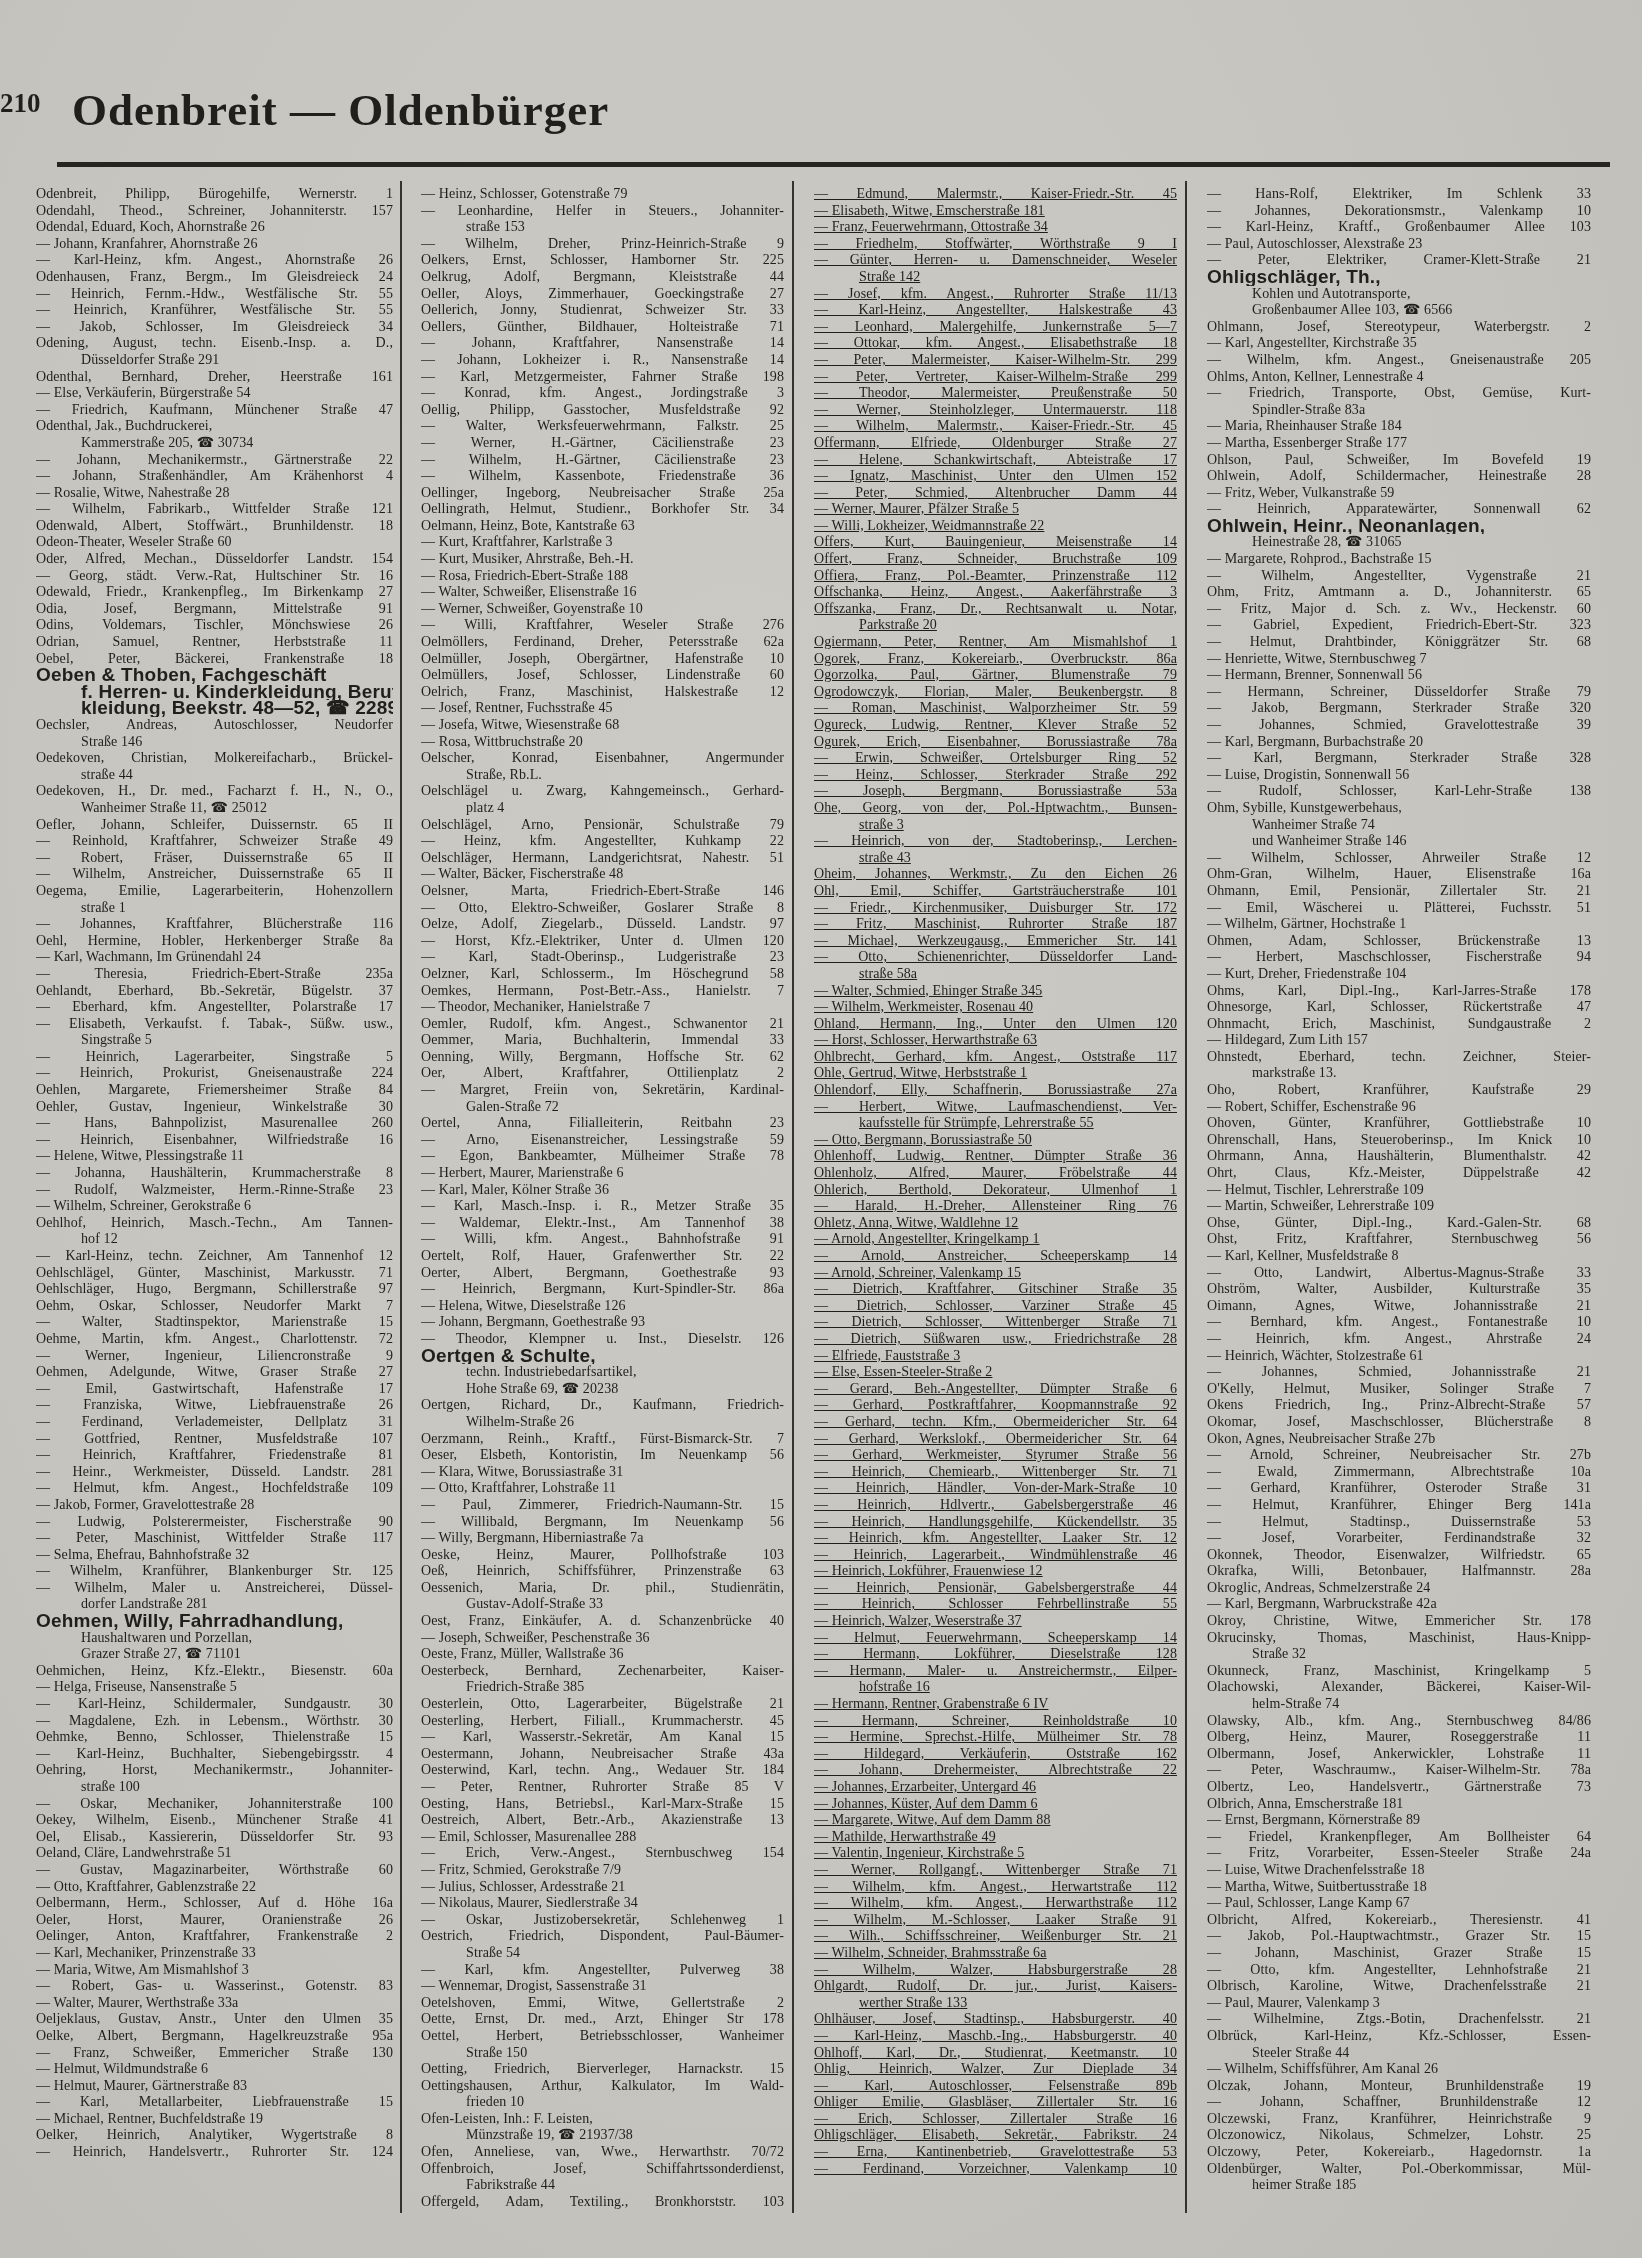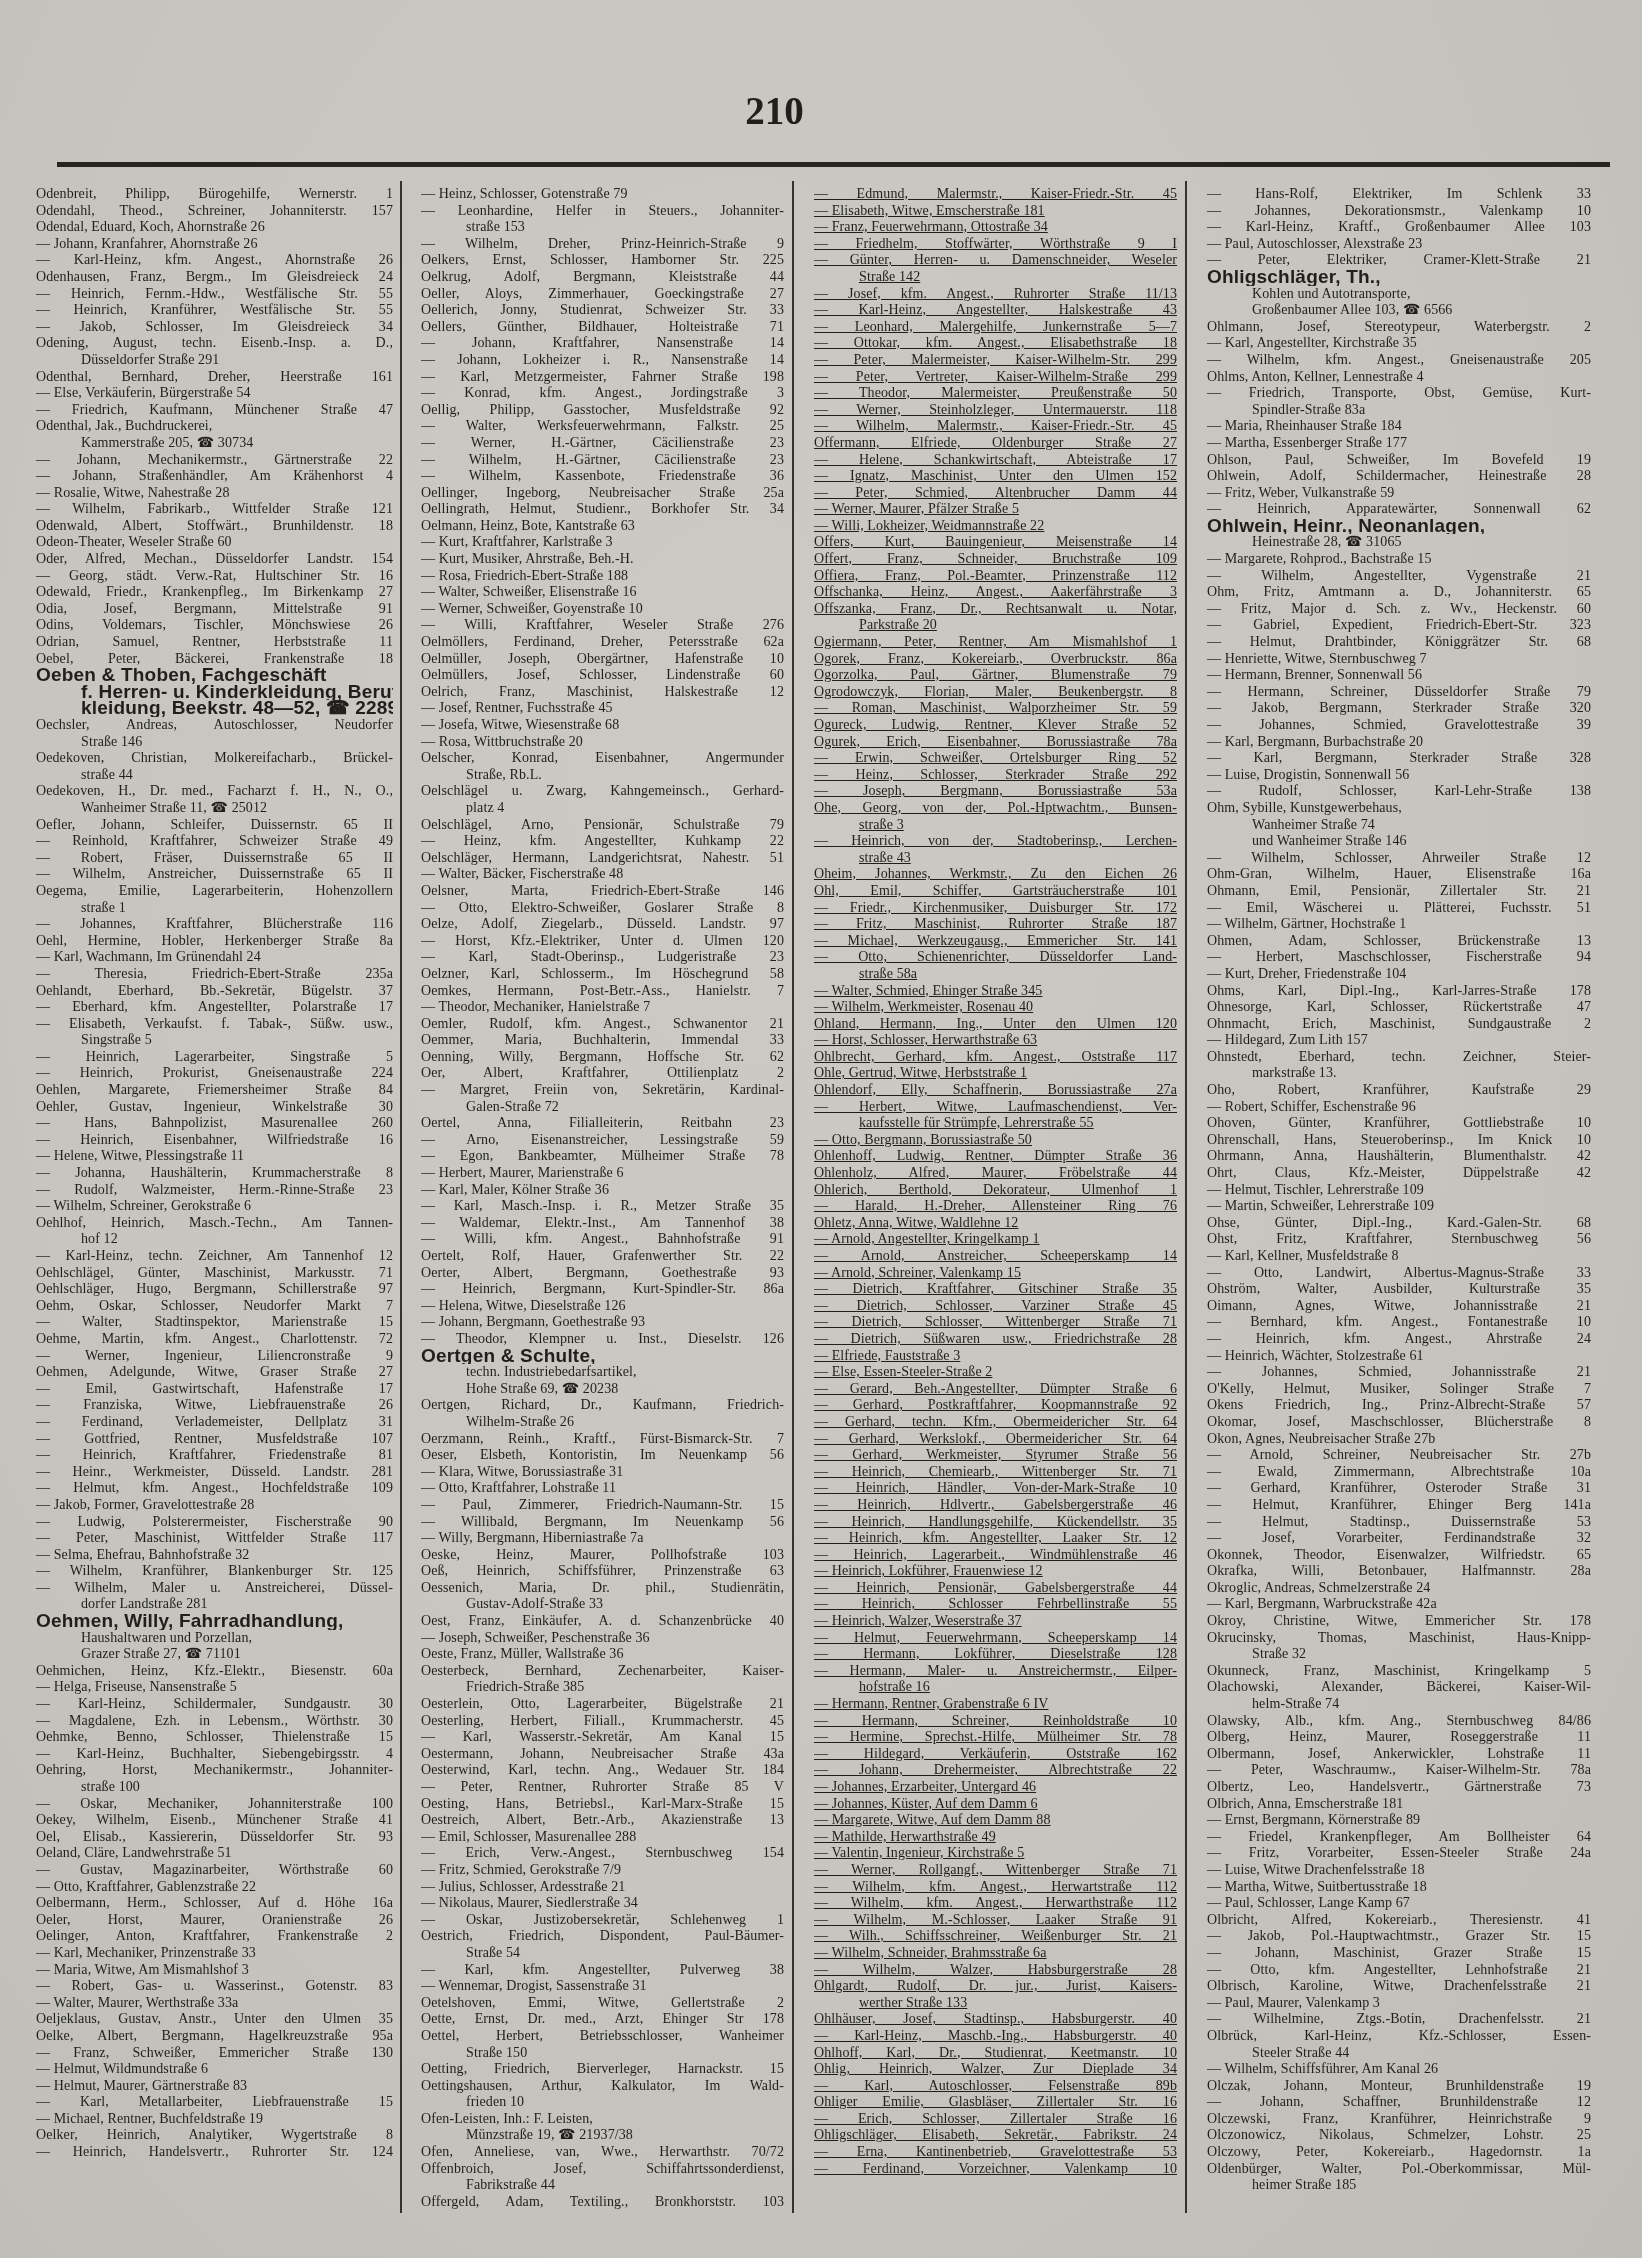--- a/index.html
+++ b/index.html
@@ -1,33 +1,34 @@
 <!DOCTYPE html>
 <html><head>
 <meta charset="utf-8">
 <style>
   html,body{margin:0;padding:0;}
   body{width:1642px;height:2259px;background:#b9b8b3;}
   .page{position:relative;width:1642px;height:2259px;overflow:hidden;
         background:radial-gradient(ellipse at 45% 35%, #cbcac5 0%, #c6c5c0 55%, #bdbcb7 100%);
         font-family:"Liberation Serif", serif;color:#201f1c;}
   .hdr-title{position:absolute;left:72px;top:84px;font-size:45px;font-weight:bold;letter-spacing:1px;white-space:nowrap;}
-  .hdr-num{position:absolute;left:0;top:88px;width:1549px;text-align:center;font-size:39px;font-weight:bold;}
+  .hdr-num{position:absolute;left:0;top:88px;width:1549px;font-size:27px;font-weight:bold;}
   .hdr-rule{position:absolute;left:57px;top:162px;width:1553px;height:4.9px;background:#26251f;}
   .vrule{position:absolute;top:181px;height:2032px;width:2px;background:#34332e;}
   .col{position:absolute;top:186px;font-size:14px;line-height:16.6px;letter-spacing:0.1px;}
   .line{height:16.6px;overflow:hidden;white-space:nowrap;}
   .line.st{white-space:normal;text-align:justify;text-align-last:justify;}
   .line.ind{padding-left:45px;}
   .line.bS{font-family:"Liberation Sans", sans-serif;font-weight:bold;font-size:19px;letter-spacing:0.2px;}
 </style>
 </head>
 <body>
 
 <div class="page">
+  <div class="hdr-title">Odenbreit — Oldenbürger</div>
   <div class="hdr-num">210</div>
   <div class="hdr-rule"></div>
 
   <div class="col" style="left:36px;width:357px;">
       <div class="line st">Odenbreit, Philipp, Bürogehilfe, Wernerstr. 1</div>
       <div class="line st">Odendahl, Theod., Schreiner, Johanniterstr. 157</div>
       <div class="line">Odendal, Eduard, Koch, Ahornstraße 26</div>
       <div class="line">— Johann, Kranfahrer, Ahornstraße 26</div>
       <div class="line st">— Karl-Heinz, kfm. Angest., Ahornstraße 26</div>
       <div class="line st">Odenhausen, Franz, Bergm., Im Gleisdreieck 24</div>

